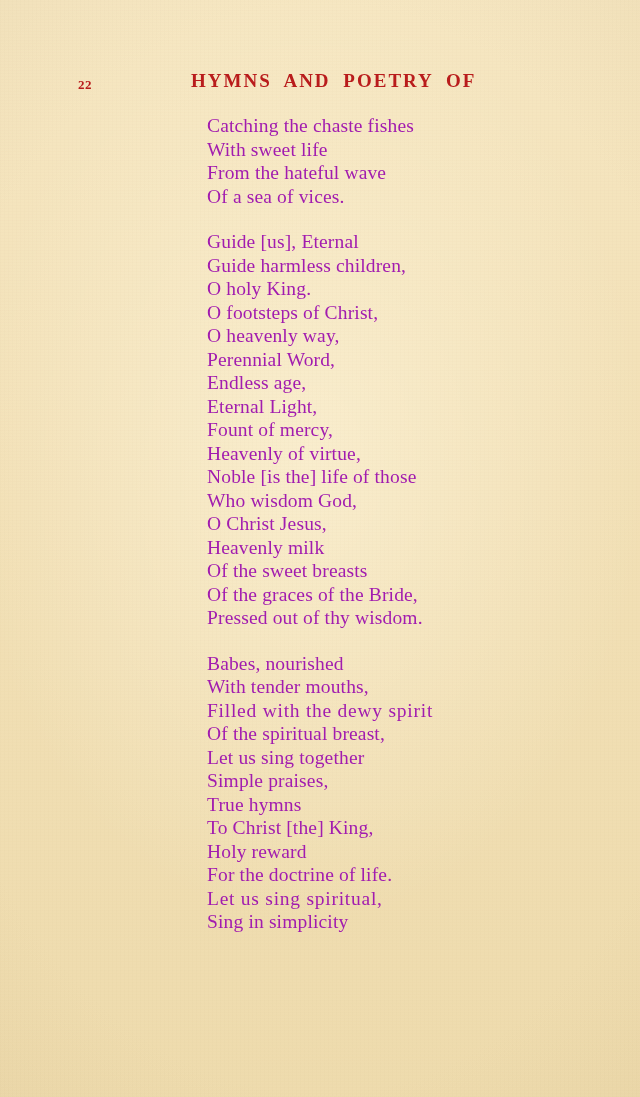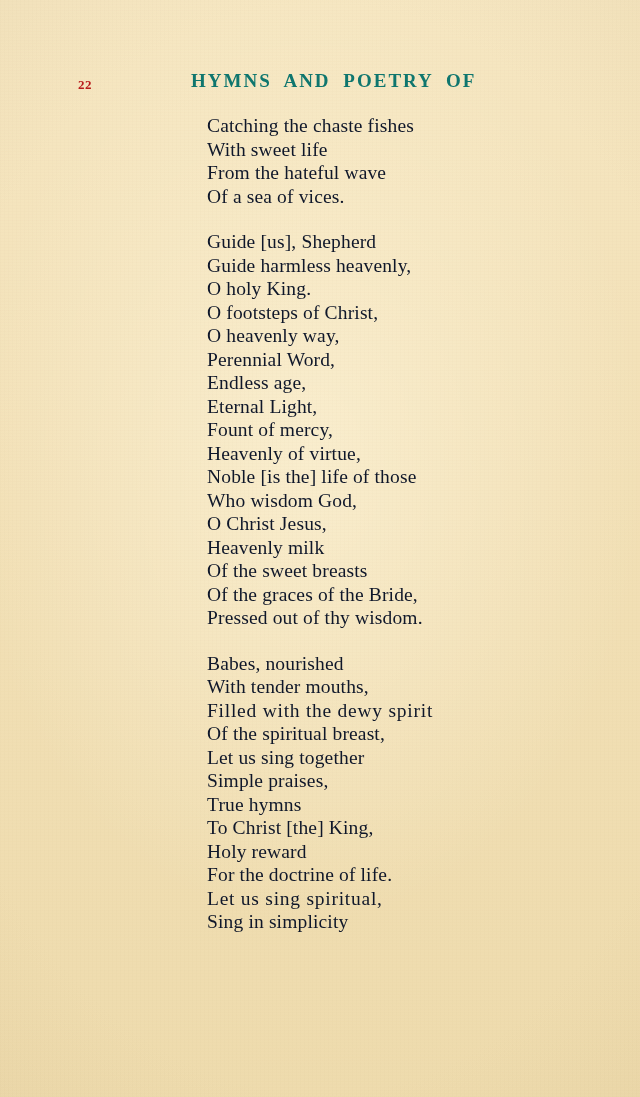--- a/index.html
+++ b/index.html
@@ -61,40 +61,40 @@
   }
   .head-title {
     position: absolute;
     left: 191px;
     top: 0px;
     font-size: 19px;
     font-weight: 700;
     letter-spacing: 2.0px;
     word-spacing: 6px;
     white-space: nowrap;
-    color: #0f766e;
+    color: #b91c1c;
   }
 
   
   .poem {
     position: absolute;
     left: 207px;
     top: 114px;
     width: 300px;
   }
   .stanza {
     margin: 0 0 22px 0;
   }
   .stanza:last-child { margin-bottom: 8px; }
 
   .line {
     font-size: 19.5px;
     line-height: 23.5px;
     white-space: nowrap;
-    color: #0f172a;
+    color: #a21caf;
     letter-spacing: 0.15px;
   }
   
   .line.loose { letter-spacing: 0.75px; }
 </style>
 </head>
 <body>
 
 <div class="paper"></div>
 <div class="grain"></div>
@@ -107,22 +107,22 @@
   </div>
 
   <div class="poem">
       <div class="stanza">
         <div class="line">Catching the chaste fishes</div>
         <div class="line">With sweet life</div>
         <div class="line">From the hateful wave</div>
         <div class="line">Of a sea of vices.</div>
       </div>
       <div class="stanza">
-        <div class="line">Guide [us], Shepherd</div>
-        <div class="line">Guide harmless heavenly,</div>
+        <div class="line">Guide [us], Eternal</div>
+        <div class="line">Guide harmless children,</div>
         <div class="line">O holy King.</div>
         <div class="line">O footsteps of Christ,</div>
         <div class="line">O heavenly way,</div>
         <div class="line">Perennial Word,</div>
         <div class="line">Endless age,</div>
         <div class="line">Eternal Light,</div>
         <div class="line">Fount of mercy,</div>
         <div class="line">Heavenly of virtue,</div>
         <div class="line">Noble [is the] life of those</div>
         <div class="line">Who wisdom God,</div>

